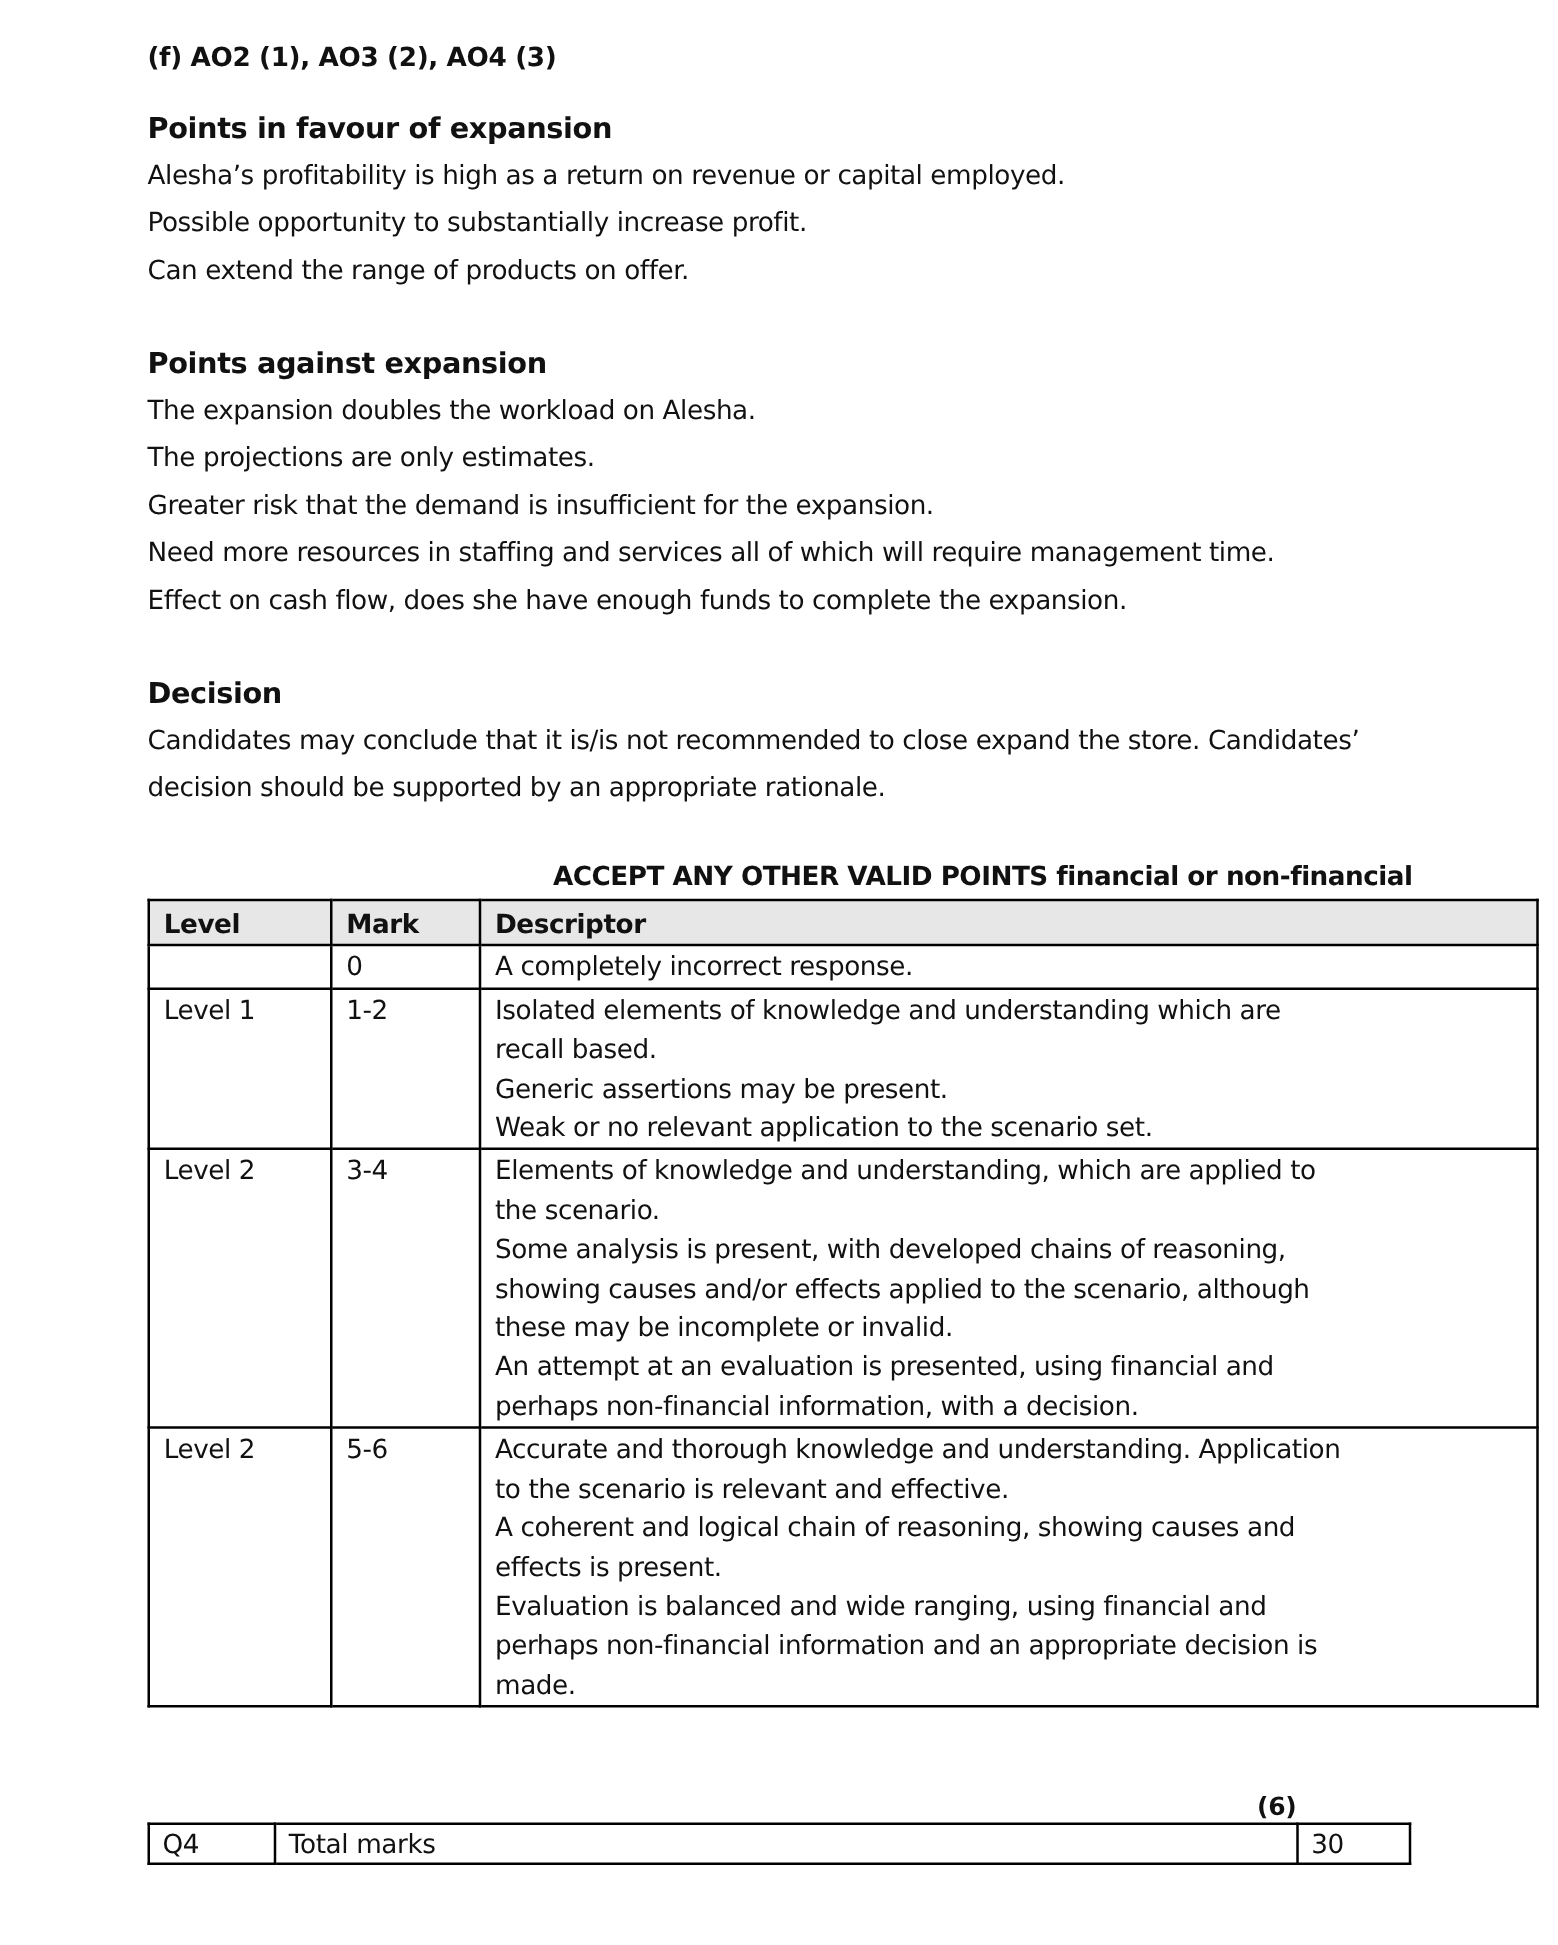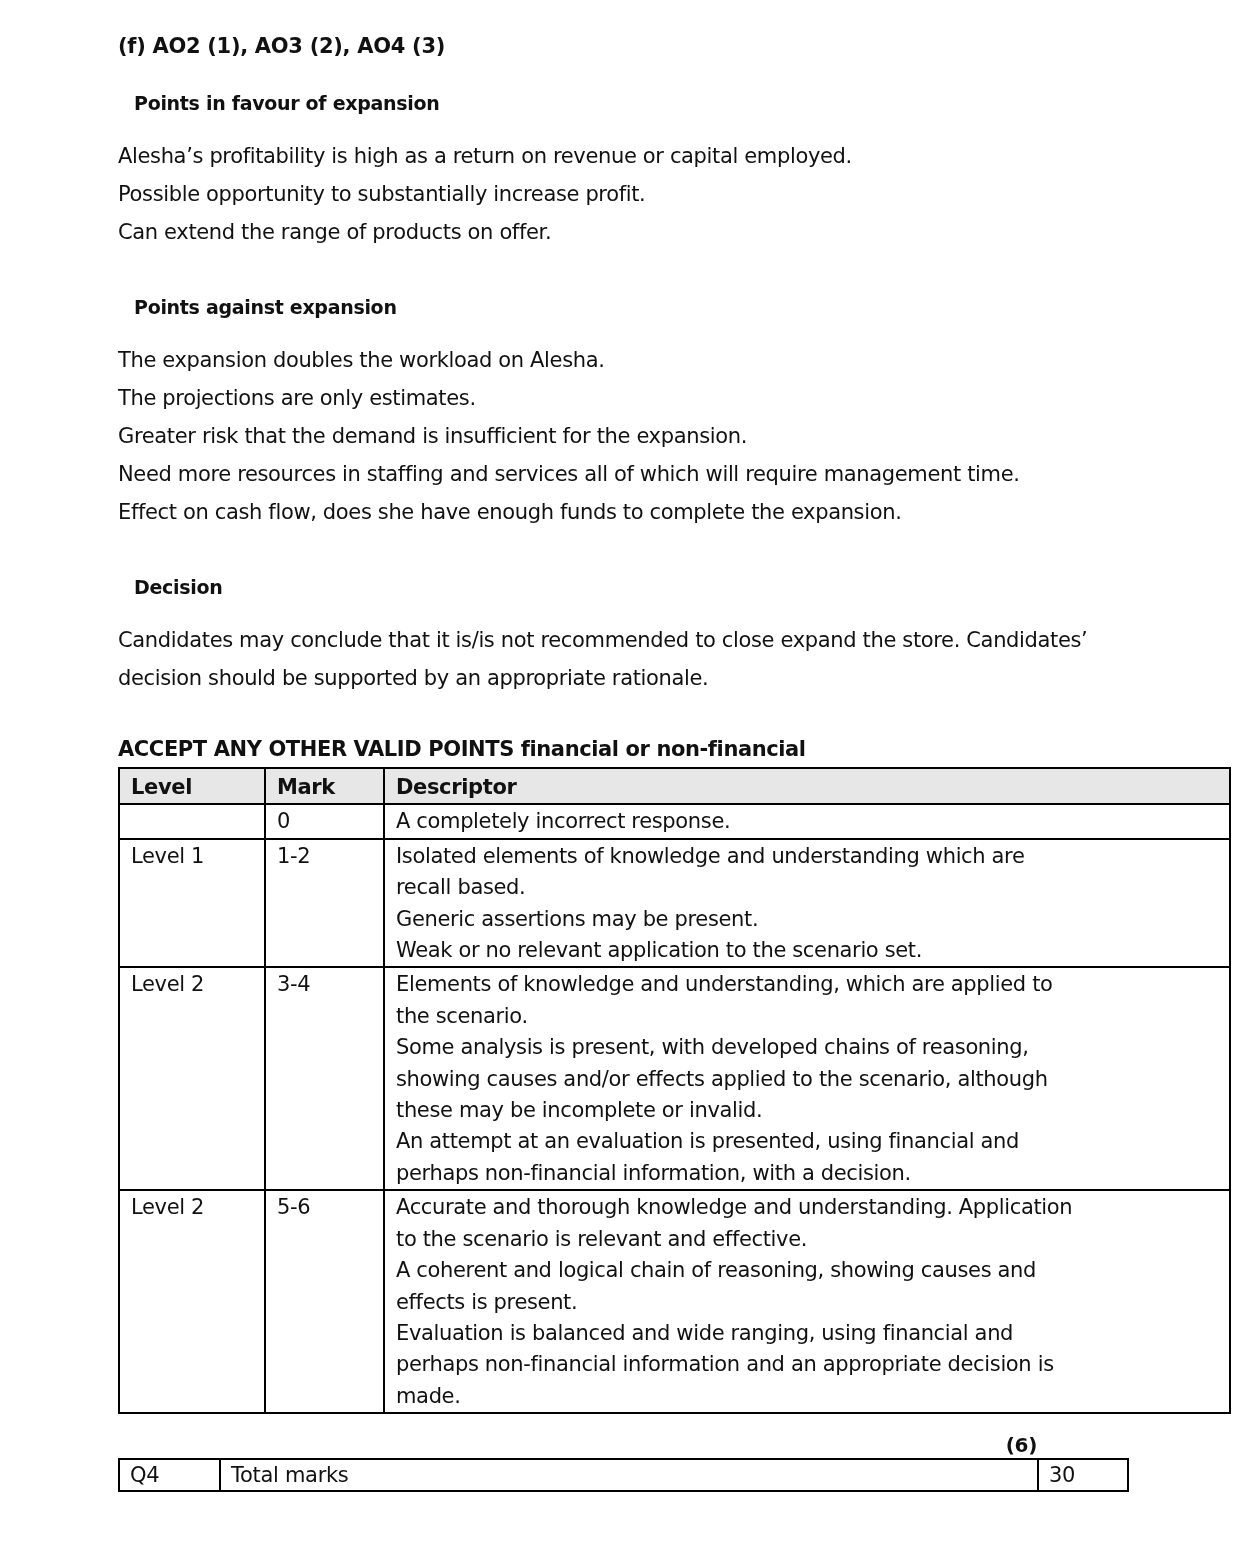--- a/index.html
+++ b/index.html
@@ -3,24 +3,24 @@
 <meta charset="utf-8">
 <style>
   html, body { margin: 0; padding: 0; background: #ffffff; }
   body {
     width: 1246px; height: 1556px; position: relative; overflow: hidden;
     font-family: "DejaVu Sans", "Liberation Sans", sans-serif;
     color: #111111;
   }
   .page { position: absolute; left: 118px; top: 28px; width: 1012px; }
   .qhead { font-weight: bold; font-size: 21px; letter-spacing: -0.3px; margin: 0 0 21px 0; line-height: 36px; }
-  .section-title { font-weight: bold; font-size: 19px; letter-spacing: -0.3px; line-height: 36px; margin: 16px; }
+  .section-title { font-weight: bold; font-size: 23px; letter-spacing: -0.3px; line-height: 36px; margin: 0; }
   .line { font-size: 21px; letter-spacing: -0.35px; line-height: 38px; margin: 0; white-space: nowrap; }
   .block { margin-bottom: 38px; }
-  .accept { font-weight: bold; font-size: 21px; letter-spacing: -0.4px; line-height: 32px; margin: 0 0 2px 0; white-space: nowrap; }
+  .accept { font-weight: bold; font-size: 21px; letter-spacing: -0.4px; line-height: 32px; margin: 0 0 2px 0; white-space: nowrap; text-align: right; }
   table.levels { border-collapse: collapse; width: 1113px; table-layout: fixed; }
   table.levels th, table.levels td {
     border: 2px solid #000; vertical-align: top; text-align: left;
     font-size: 21px; letter-spacing: -0.35px; line-height: 31.4px;
     padding: 1px 10px 0 11px;
   }
   table.levels th { background: #e7e7e7; font-weight: bold; padding-top: 3px; padding-bottom: 0; }
   .desc-line { display: block; }
   .marks-total { position: absolute; left: 118px; top: 1432px; width: 1011px; }
   .six { text-align: right; padding-right: 92px; font-weight: bold; font-size: 20px; line-height: 26px; letter-spacing: -0.3px; }

